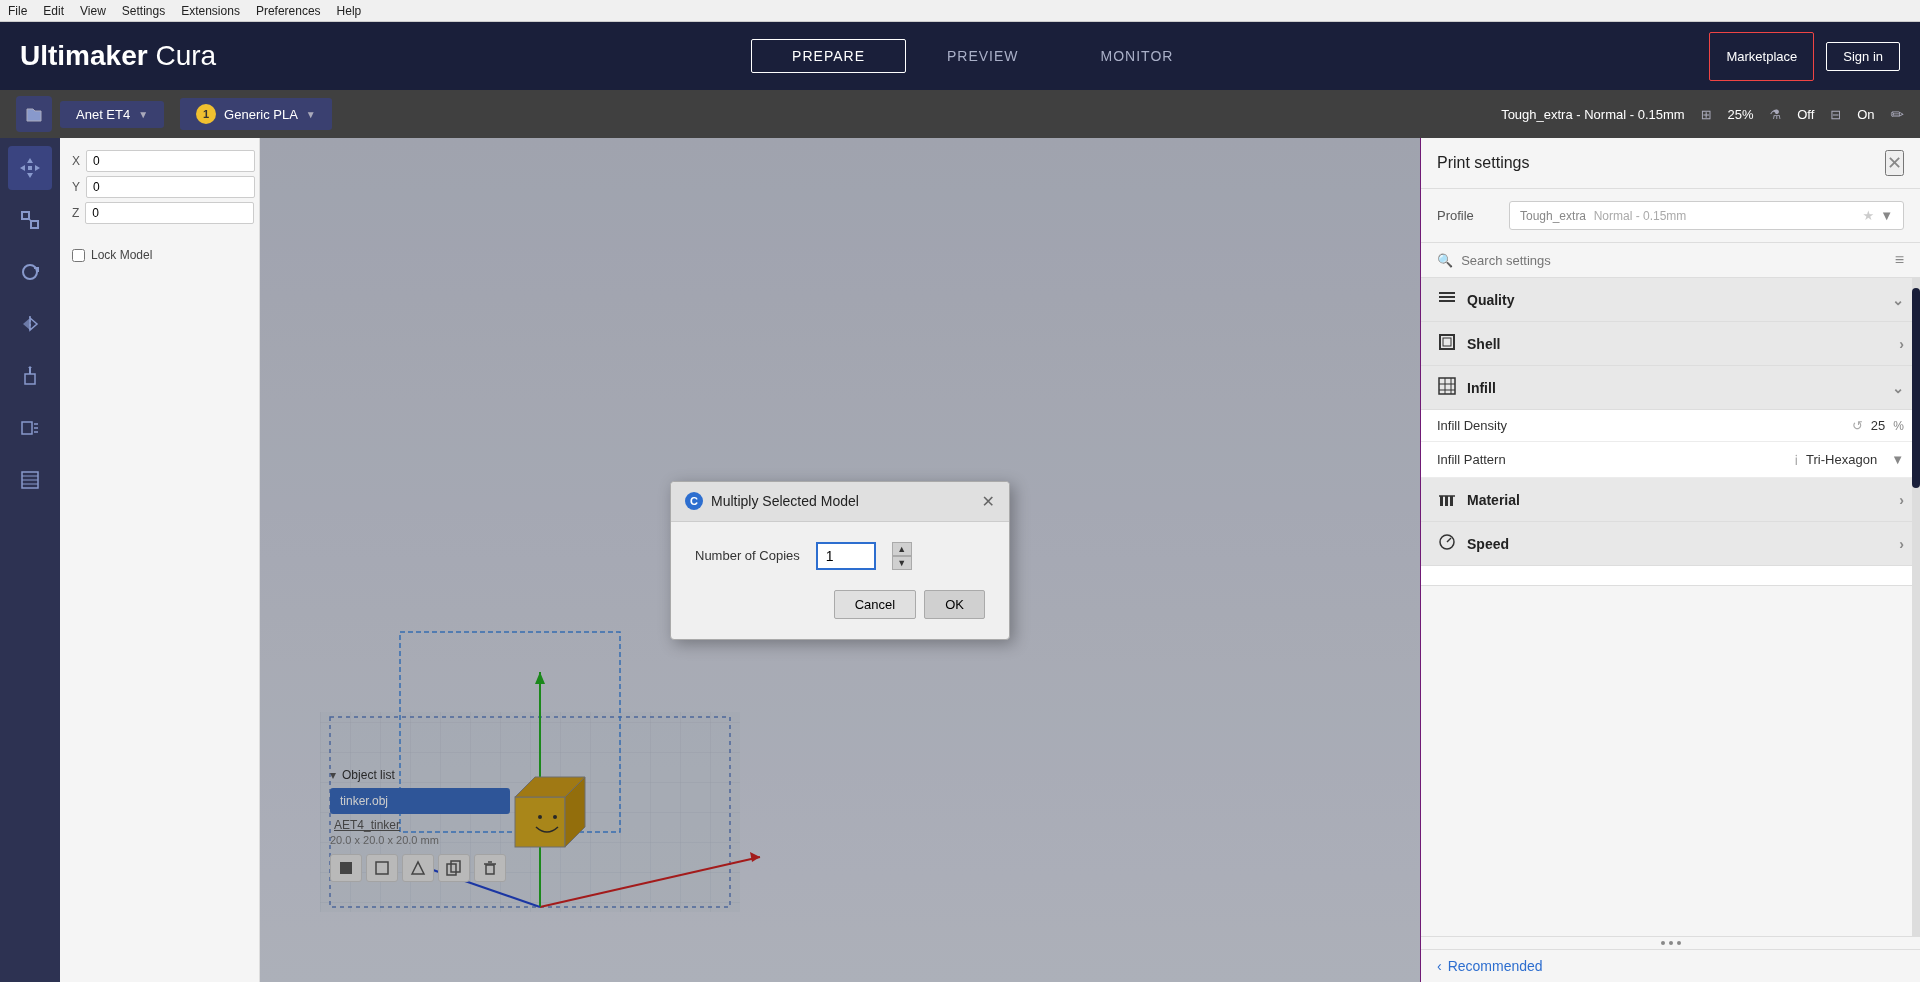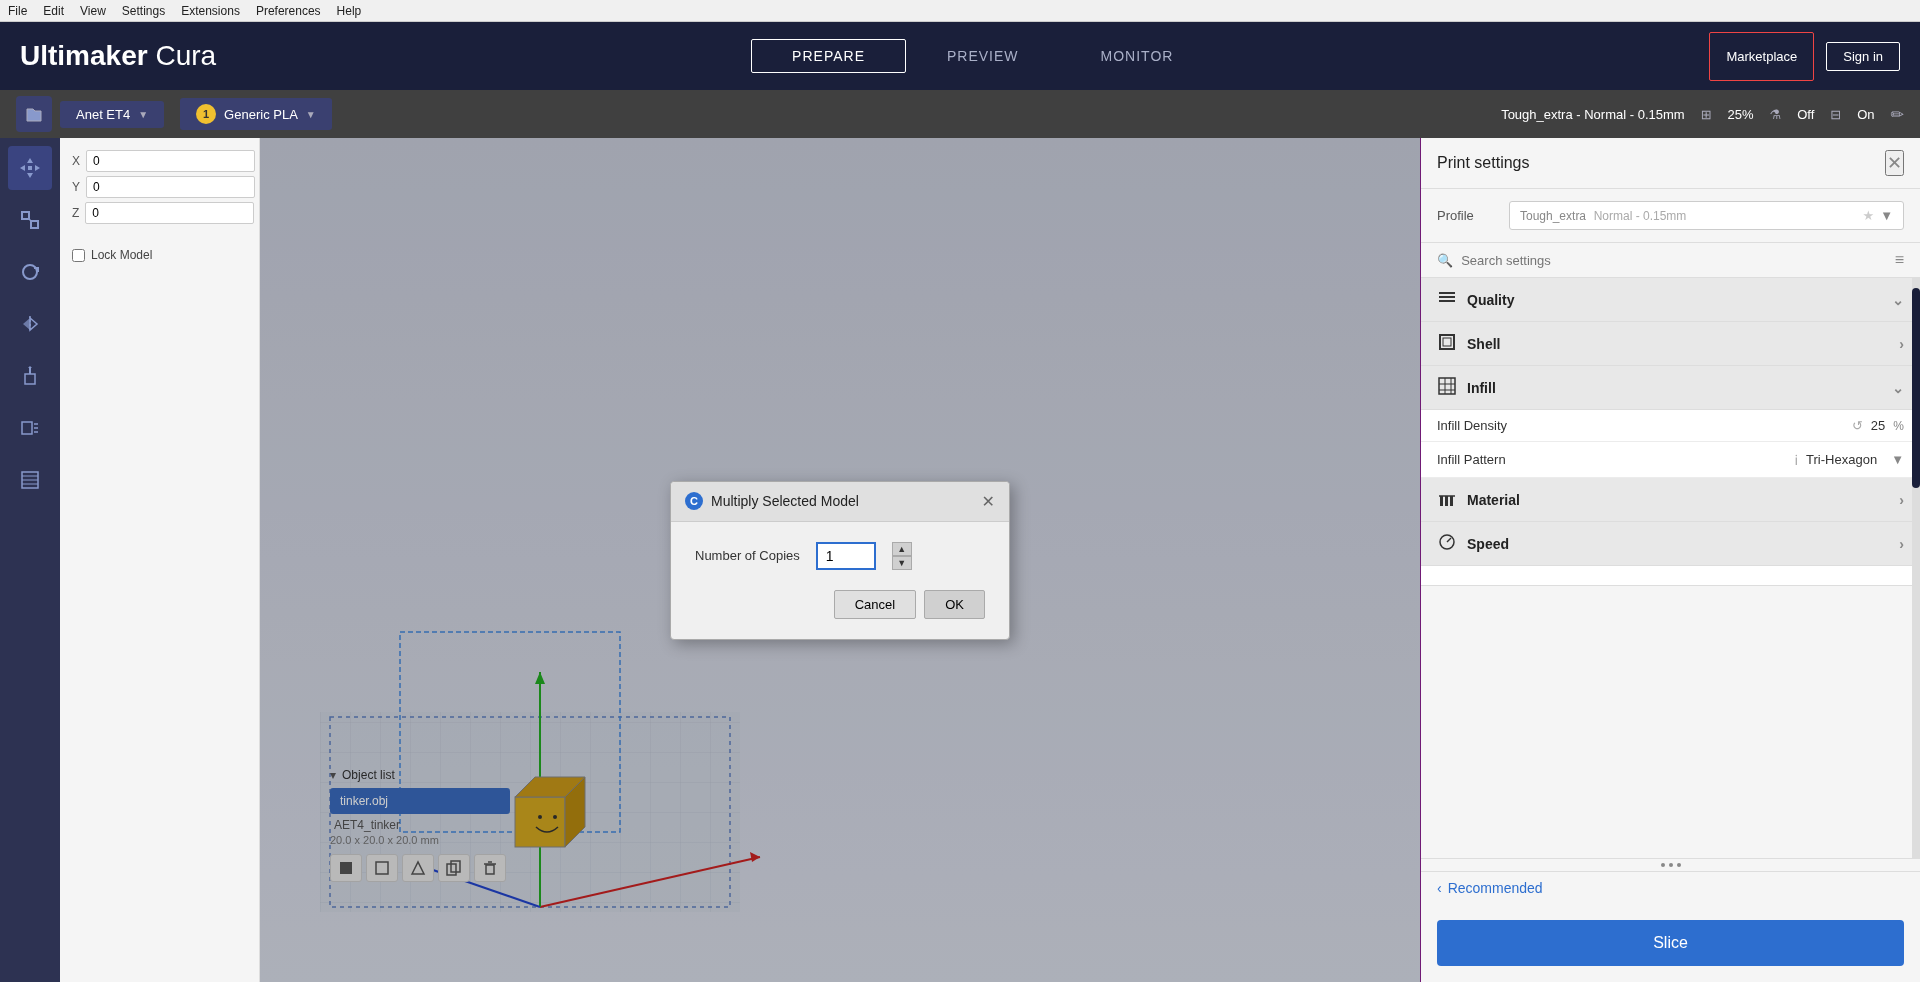--- a/index.html
+++ b/index.html
@@ -666,21 +666,21 @@
       <circle cx="245" cy="195" r="2" fill="#333"></circle>
       <path d="M 226 205 Q 237 215 248 205" fill="none" stroke="#333" stroke-width="1.5"></path>
     </svg>
 
     <div id="object-list" style="bottom:100px;left:70px;">
       <div class="object-list-header">
         <span style="color:#555;">▾</span>
         <span>Object list</span>
       </div>
       <div class="object-list-item">tinker.obj</div>
-      <div class="object-name" style="padding-left:4px;">
+      <div class="object-name" style="padding-left:4px;text-decoration:underline;">
         <span>AET4_tinker</span>
       </div>
       <div class="object-dims">
         <span>20.0 x 20.0 x 20.0 mm</span>
       </div>
       <div class="object-actions">
         <div class="object-action-btn">
           <svg width="16" height="16" viewBox="0 0 16 16">
               <rect x="2" y="2" width="12" height="12" fill="#555"></rect>
             </svg>
@@ -866,17 +866,14 @@
       <div class="dot"></div>
       <div class="dot"></div>
       <div class="dot"></div>
     </div>
 
     <div class="recommended-btn">
       <span style="color:#2d6ecf;">‹</span>
       <span>Recommended</span>
     </div>
 
-    <div class="slice-btn-container">
-      <button class="slice-btn">Slice</button>
-    </div>
   </div>
 </div>
 
 </body></html>

